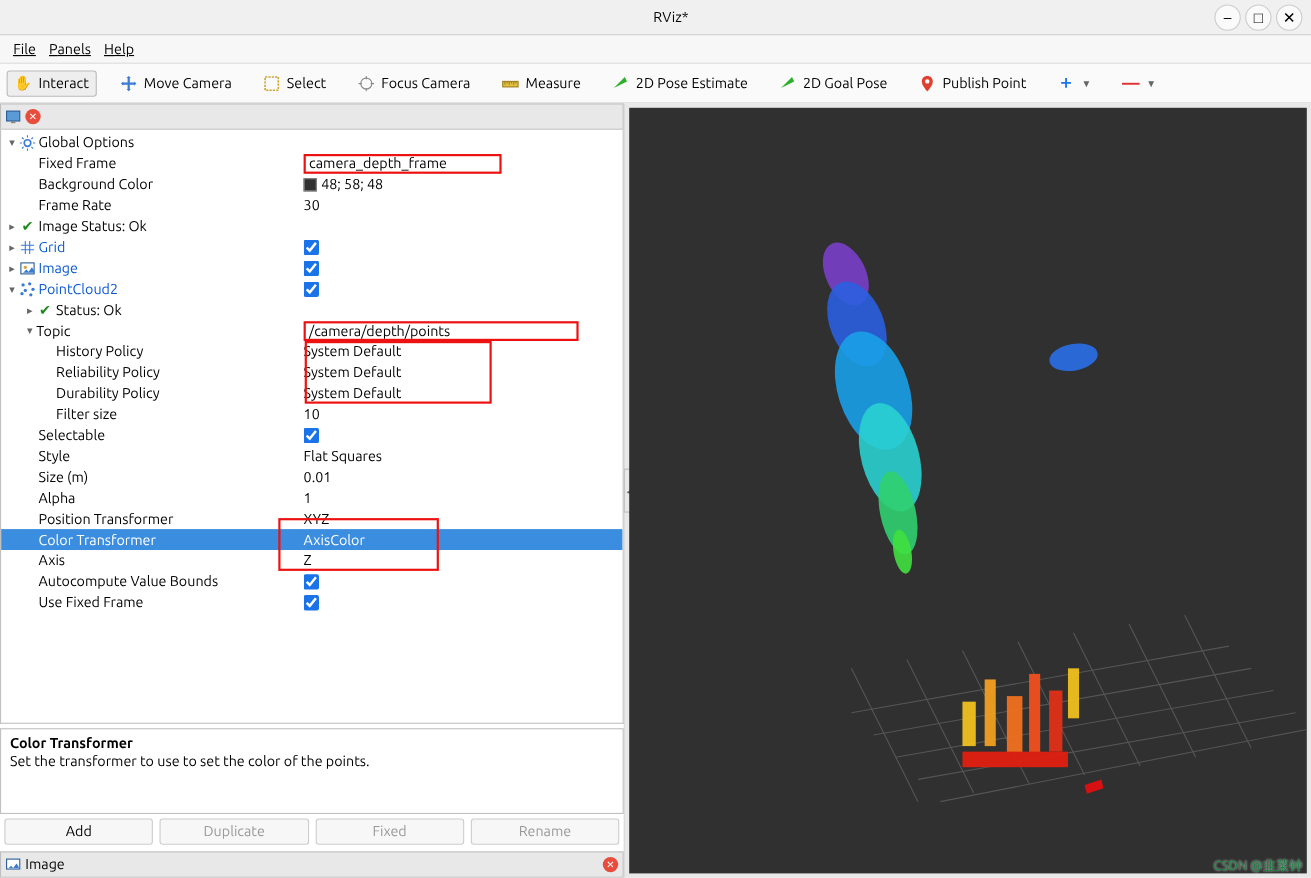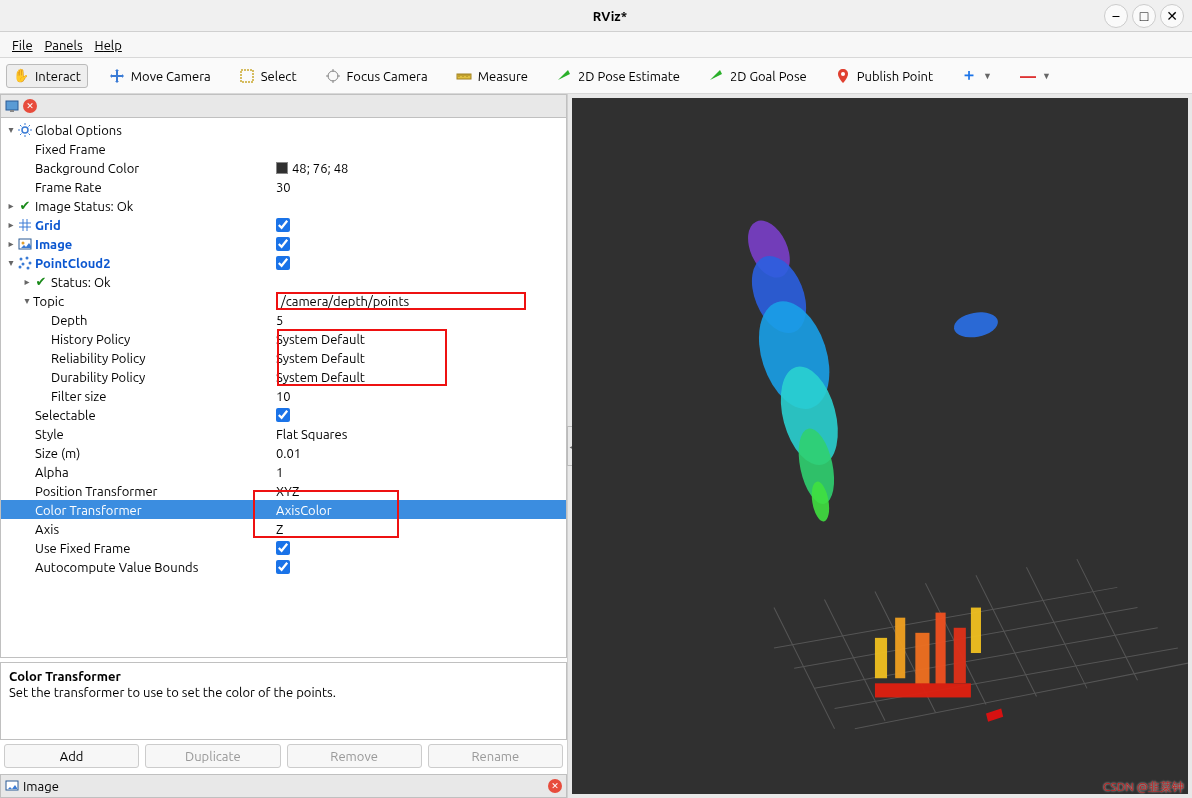--- a/index.html
+++ b/index.html
@@ -1,20 +1,20 @@
 <!DOCTYPE html>
 <html><head>
 <meta charset="utf-8">
 <style>
 * { box-sizing: border-box; margin: 0; padding: 0; font-family: "Ubuntu", "Segoe UI", sans-serif; font-size: 13px; }
 body { width: 1192px; height: 798px; background: #f5f5f5; overflow: hidden; position: relative; }
 
 
 .titlebar { height: 32px; background: #f0f0f0; display: flex; align-items: center; justify-content: center; position: relative; border-bottom: 1px solid #d0d0d0; }
-.titlebar .title { font-weight: 700; position: absolute; left: 50%; transform: translateX(-50%); padding-left: 28px; }
+.titlebar .title { font-weight: 400; position: absolute; left: 50%; transform: translateX(-50%); padding-left: 28px; }
 .titlebar .winbtns { position:absolute; right:8px; display:flex; gap:4px;}
 .titlebar .winbtn { width:24px; height:24px; border:1px solid #ccc; border-radius:50%; background:#fafafa; display:flex; align-items:center; justify-content:center; font-size:14px; cursor:pointer;}
 
 
 .menubar { height: 26px; background:#f7f7f7; display:flex; align-items:center; padding:0 6px; border-bottom:1px solid #d8d8d8;}
 .menubar .menu-item { padding:2px 6px; cursor:pointer;text-decoration:underline;}
 .menubar .menu-item .mn { text-decoration: underline; }
 
 
 .toolbar { height: 36px; background:#fafafa; display:flex; align-items:center; padding:0 6px; gap:14px; border-bottom:1px solid #d8d8d8;}
@@ -41,21 +41,21 @@
 .tree { padding:2px 0;}
 .row { display:flex; align-items:center; height:19px; padding:0 4px; white-space:nowrap;}
 .row.selected { background:#3b8de0; color:#fff;}
 .indent { display:inline-block; }
 .tw { width:12px; text-align:center; cursor:pointer; color:#666; font-size:10px;}
 .ic { width:16px; height:16px; display:inline-flex; align-items:center; justify-content:center; margin-right:2px;}
 .label { flex: 0 0 auto; }
 .value-cell { margin-left:auto; width:286px; display:flex; align-items:center;}
 .value-cell .swatch { width:12px; height:12px; background:#303030; border:1px solid #888; margin-right:4px;}
 .value-cell input[type=checkbox]{ width:14px; height:14px; accent-color:#1a73e8; }
-.link { color:#0b57d0; font-weight:700;}
+.link { color:#0b57d0; font-weight:400;}
 .ok-ic { color:#1a8a1a;}
 
 
 .hl { border:2px solid #e11; position:relative; display:inline-block; padding:0 3px; min-width:180px;}
 
 
 .desc { border:1px solid #c0c0c0; border-top:1px solid #c0c0c0; padding:6px 8px; height:78px; margin-top:4px;}
 .desc .desc-title { font-weight:700; margin-bottom:2px;}
 
 
@@ -64,21 +64,21 @@
 .btnrow button:disabled { color:#999;}
 
 
 .img-panel { margin-top:2px; }
 
 
 .view3d { flex:1; margin:4px; background:#303030; position:relative; overflow:hidden;}
 .collapse-handle { position:absolute; left:-1px; top:50%; transform:translateY(-50%); width:10px; height:40px; background:#e8e8e8; border:1px solid #bbb; display:flex; align-items:center; justify-content:center; color:#666; font-size:10px; cursor:pointer;}
 
 
-.watermark { position:absolute; right:8px; bottom:2px; color:#b91c1c; font-size:12px; text-shadow:0 0 2px #fff;}
+.watermark { position:absolute; right:8px; bottom:2px; color:#15803d; font-size:12px; text-shadow:0 0 2px #fff;}
 
 </style>
 </head>
 <body>
 
 <div class="titlebar">
   <div class="title">RViz*</div>
   <div class="winbtns">
     <div class="winbtn">–</div>
     <div class="winbtn">□</div>
@@ -188,28 +188,31 @@
                 <circle cx="8" cy="8" r="3" fill="none" stroke="#3a7bd5" stroke-width="1.5"></circle>
                 <path d="M8 1v2M8 13v2M1 8h2M13 8h2M3 3l1.5 1.5M11.5 11.5L13 13M13 3l-1.5 1.5M4.5 11.5L3 13" stroke="#3a7bd5"></path>
               </svg>
             </span>
           <span class="label">Global Options</span>
         </div>
 
         <div class="row">
           <span class="indent" style="width:30px"></span>
           <span class="label">Fixed Frame</span>
+          <span class="value-cell">
+              <span class="hl">camera_depth_frame</span>
+            </span>
         </div>
 
         <div class="row">
           <span class="indent" style="width:30px"></span>
           <span class="label">Background Color</span>
           <span class="value-cell">
               <span class="swatch"></span>
-              <span>48; 76; 48</span>
+              <span>48; 58; 48</span>
             </span>
         </div>
 
         <div class="row">
           <span class="indent" style="width:30px"></span>
           <span class="label">Frame Rate</span>
           <span class="value-cell">
               <span>30</span>
             </span>
         </div>
@@ -279,27 +282,20 @@
 
         <div class="row">
           <span class="indent" style="width:16px"></span>
             <span class="tw">▾</span>
           <span class="label">Topic</span>
           <span class="value-cell">
               <span class="hl" style="min-width:250px">/camera/depth/points</span>
             </span>
         </div>
 
-        <div class="row">
-          <span class="indent" style="width:46px"></span>
-          <span class="label">Depth</span>
-          <span class="value-cell">
-              <span>5</span>
-            </span>
-        </div>
 
         <div style="position:relative;">
           <div style="position:absolute; left:276px; top:0; width:170px; height:57px; border:2px solid #e11; pointer-events:none;"></div>
           <div class="row">
             <span class="indent" style="width:46px"></span>
             <span class="label">History Policy</span>
             <span class="value-cell">
                 <span>System Default</span>
               </span>
           </div>
@@ -381,46 +377,46 @@
             <span class="indent" style="width:30px"></span>
             <span class="label">Axis</span>
             <span class="value-cell">
                 <span>Z</span>
               </span>
           </div>
         </div>
 
         <div class="row">
           <span class="indent" style="width:30px"></span>
+          <span class="label">Autocompute Value Bounds</span>
+          <span class="value-cell">
+              <input type="checkbox" checked="" style="">
+            </span>
+        </div>
+
+        <div class="row">
+          <span class="indent" style="width:30px"></span>
           <span class="label">Use Fixed Frame</span>
-          <span class="value-cell">
-              <input type="checkbox" checked="" style="">
-            </span>
-        </div>
-
-        <div class="row">
-          <span class="indent" style="width:30px"></span>
-          <span class="label">Autocompute Value Bounds</span>
           <span class="value-cell">
               <input type="checkbox" checked="" style="">
             </span>
         </div>
 
       </div>
     </div>
 
     <div class="desc">
       <div class="desc-title">Color Transformer</div>
       <div>Set the transformer to use to set the color of the points.</div>
     </div>
 
     <div class="btnrow">
       <button>Add</button>
       <button disabled="">Duplicate</button>
-      <button disabled="">Remove</button>
+      <button disabled="">Fixed</button>
       <button disabled="">Rename</button>
     </div>
 
     <div class="panel-header img-panel">
       <span class="ph-icon"><svg viewBox="0 0 14 14">
             <rect x="1" y="2" width="12" height="9" fill="#fff" stroke="#2a5b95"></rect>
             <path d="M3 10l2-2 2 2 3-4 2 3v1z" fill="#3a7bd5"></path>
           </svg></span>
       <span class="ph-title">Image</span>
       <span class="ph-close">✕</span>

